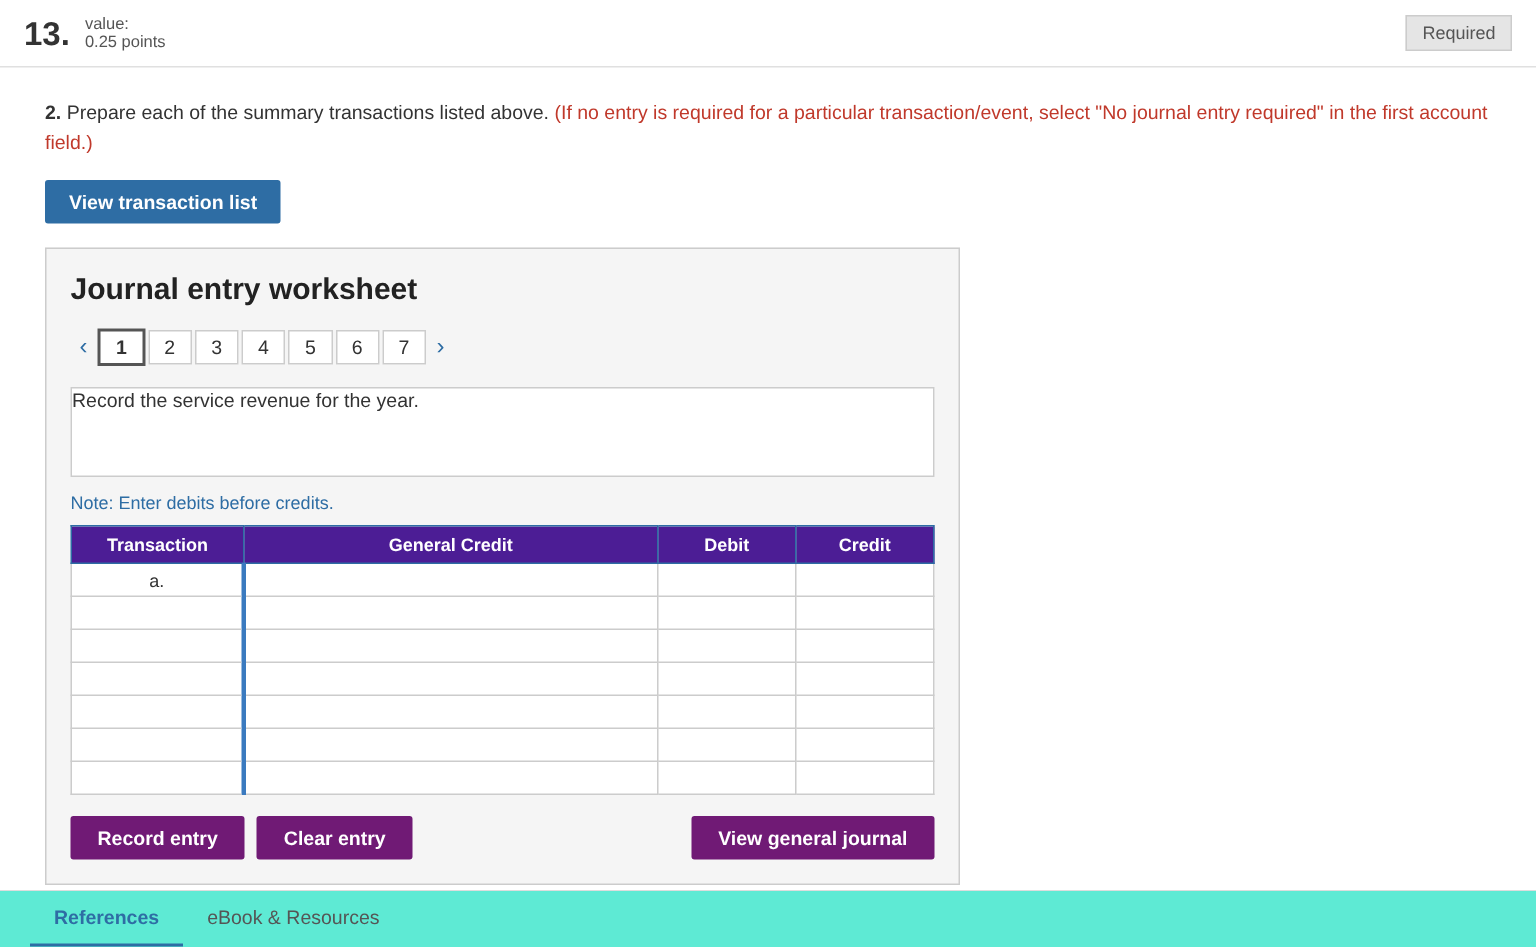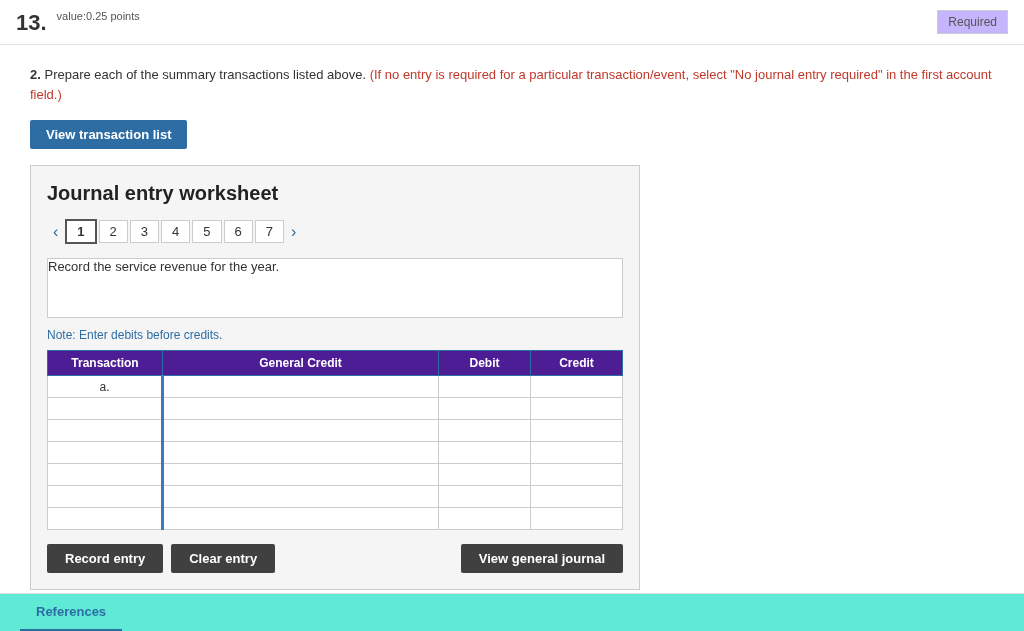--- a/index.html
+++ b/index.html
@@ -20,30 +20,30 @@
       background: #fff;
     }
     .question-number {
       font-size: 22px;
       font-weight: bold;
       color: #333;
       margin-right: 10px;
     }
     .question-meta {
       display: flex;
-      flex-direction: row;
+      flex-direction: column;
       font-size: 11px;
       color: #555;
     }
     .header-left {
       display: flex;
       align-items: flex-start;
     }
     .required-badge {
-      background: #c4b5fd;
+      background: #e5e5e5;
       color: #555;
       font-size: 12px;
       padding: 4px 10px;
       border: 1px solid #ccc;
       text-align: right;
     }
 
     
     .main-content {
       padding: 20px 30px;
@@ -175,21 +175,21 @@
       border-left: 3px solid #3a7abf;
     }
 
     
     .buttons-row {
       display: flex;
       gap: 8px;
       align-items: center;
     }
     .btn-action {
-      background: #404040;
+      background: #701a75;
       color: #fff;
       border: none;
       padding: 7px 18px;
       font-size: 13px;
       cursor: pointer;
       border-radius: 2px;
       font-weight: bold;
     }
     .spacer {
       flex: 1;
@@ -327,13 +327,14 @@
       <button class="btn-action">Record entry</button>
       <button class="btn-action">Clear entry</button>
       <div class="spacer"></div>
       <button class="btn-action">View general journal</button>
     </div>
   </div>
 </div>
 
 <div class="footer-tabs">
   <div class="footer-tab active">References</div>
+  <div class="footer-tab">eBook &amp; Resources</div>
 </div>
 
 </body></html>

